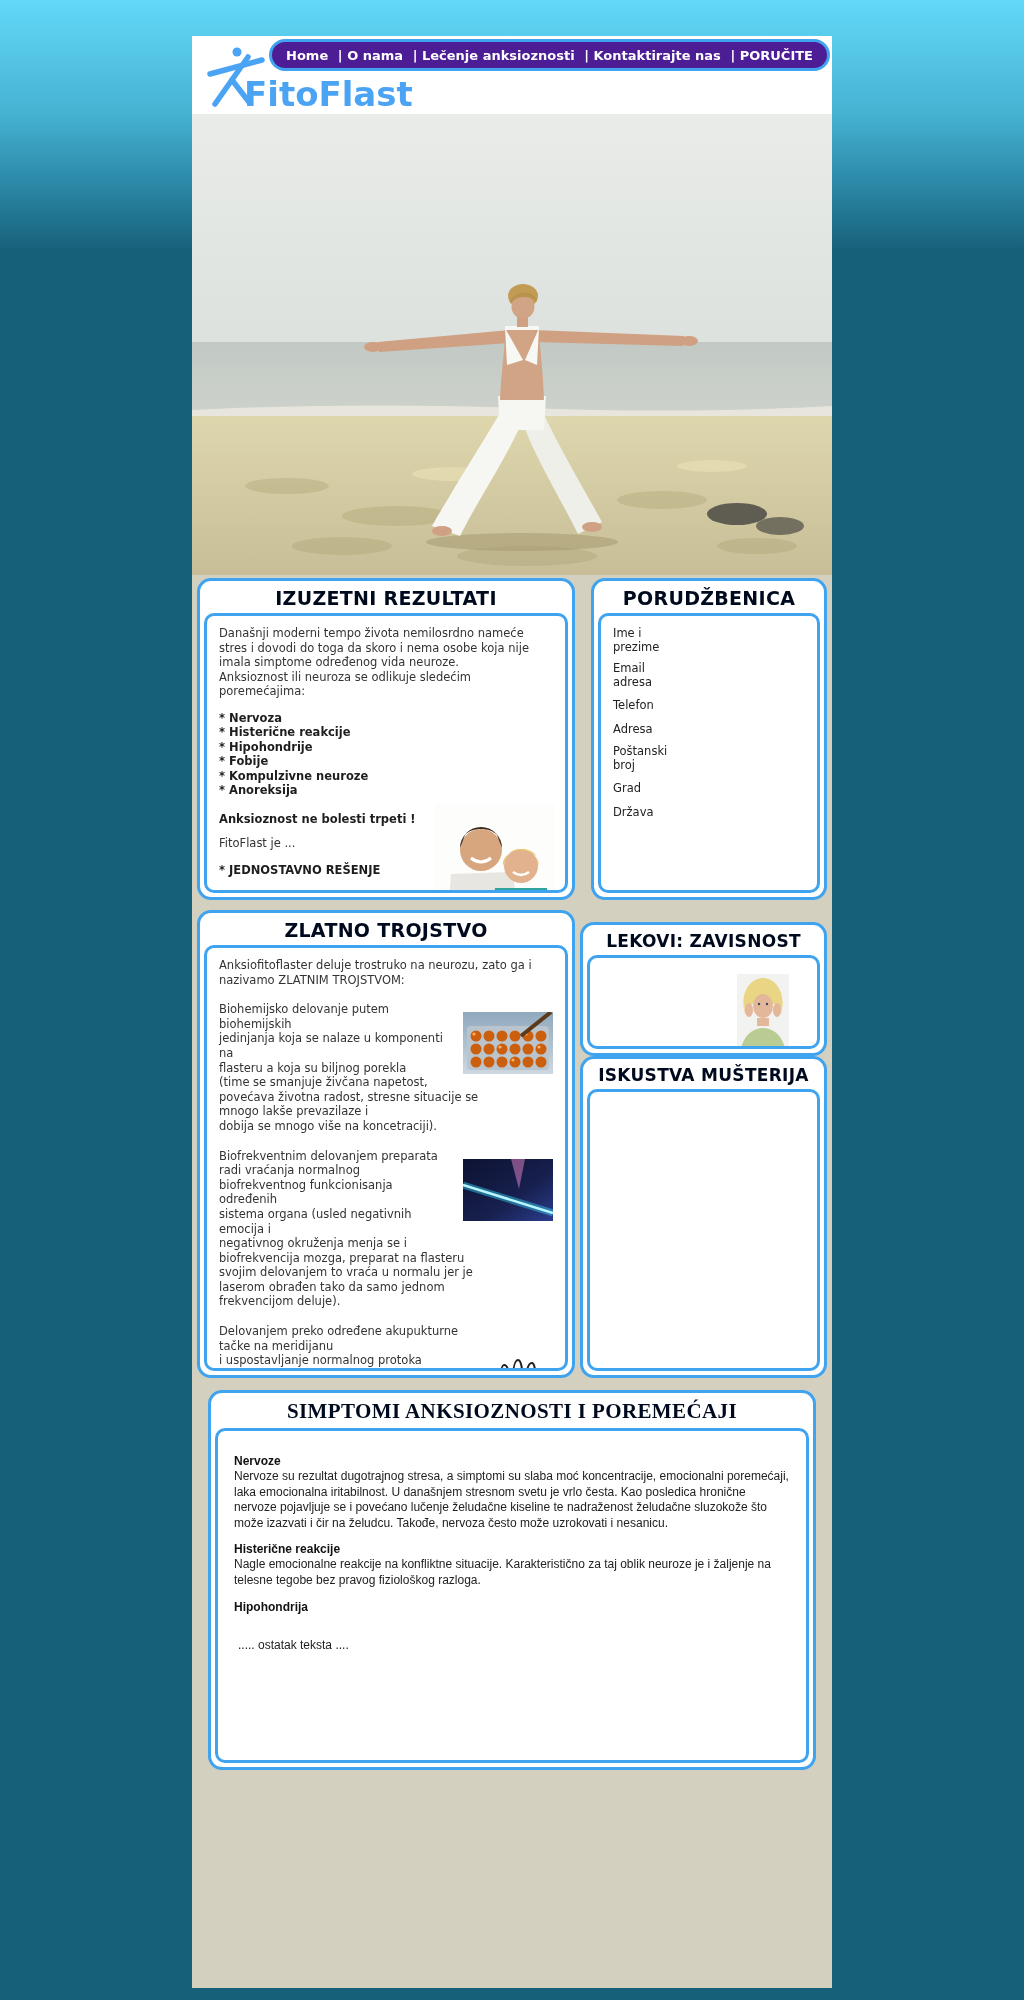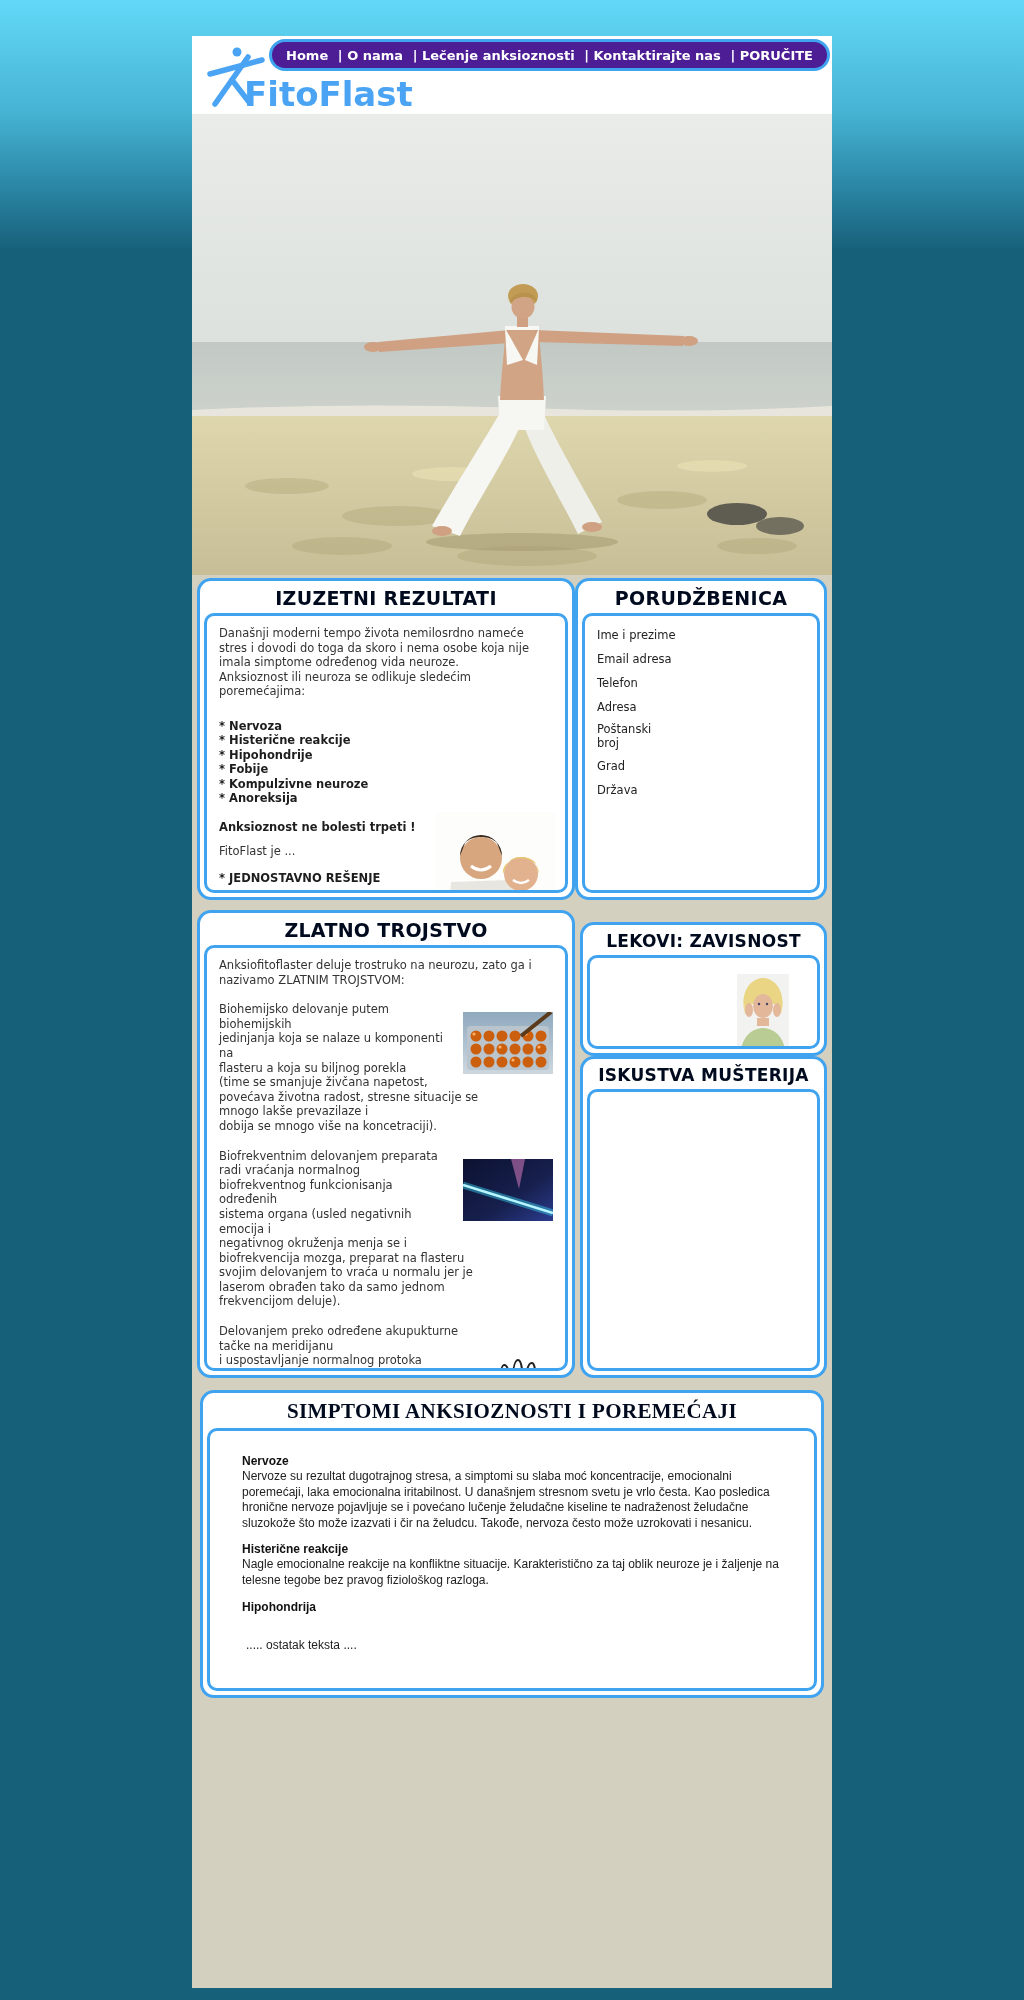--- a/index.html
+++ b/index.html
@@ -14,54 +14,54 @@
   .navpill{position:absolute;top:3px;right:2px;background:#4c1d95;border:3px solid #3fa3f0;border-radius:16px;
     padding:3px 14px 4px;white-space:nowrap}
   .navpill a{color:#ffffff;font-weight:bold;font-size:13px;text-decoration:none}
   .navpill .sep{color:#ffffff;font-weight:bold;font-size:13px;white-space:pre}
   .logo{position:absolute;left:10px;top:6px;width:230px;height:84px}
   .logo-text{position:absolute;left:42px;top:32px;font-size:34px;font-weight:bold;color:#4aa4f3;letter-spacing:0px}
   .logo-fig{position:absolute;left:2px;top:2px}
   
   .hero{height:461px;margin-bottom:3px;line-height:0}
   
-  .row1{display:flex;gap:0;margin:0 5px;height:322px}
+  .row1{display:flex;gap:16px;margin:0 5px;height:322px}
   .row2{display:flex;gap:5px;margin:10px 5px 0;height:468px}
   .colL{width:378px;display:flex;flex-direction:column}
   .colR{flex:1;display:flex;flex-direction:column}
   .box{border:3px solid #3fa3f0;border-radius:14px;background:#fff;padding:4px;display:flex;flex-direction:column;box-sizing:border-box}
   .box .hd{font-weight:bold;font-size:19px;color:#000a1e;text-align:center;padding:2px 0 4px;letter-spacing:.3px}
   .colR .box .hd{font-size:17px}
   .box .bd{flex:1;border:3px solid #3fa3f0;border-radius:10px;background:#fff;padding:10px 12px;overflow:hidden}
   
   .txt{font-size:11.5px;line-height:1.27;color:#333;white-space:pre-line}
-  .blist{margin-top:20px}
+  .blist{margin-top:12px}
   .blist div{font-size:11.5px;line-height:1.26;font-weight:bold;color:#1d1d1d}
   .promo{position:relative;margin-top:14px;padding-right:126px;min-height:130px}
   .promo-title{font-size:11.5px;font-weight:bold;color:#1d1d1d}
   .promo-sub{font-size:11.5px;color:#333;margin-top:10px}
   .promo-pts div{font-size:11.5px;font-weight:bold;color:#1d1d1d;margin-top:13px}
   .couple{position:absolute;right:-2px;top:-8px;line-height:0}
   
   .form-bd{background:#d2e3f0;padding:42px 6px 10px}
   .frow{display:flex;align-items:center;margin-bottom:7px}
   .frow label{flex:1;text-align:left;font-size:11.5px;color:#222;padding-right:5px}
   .frow input{width:118px;height:17px;border:0;background:#fff;font-size:11.5px;padding:0 3px;outline:none}
   
   .tp{margin-bottom:15px}
   .fimg{float:right;margin:10px 0 4px 10px;line-height:0}
   .fimg.hand{margin-top:26px}
   .laser{width:90px;height:62px;display:inline-block}
   
   .lek-bd{display:flex}
   .patient{margin-left:auto;margin-right:16px;margin-top:6px;line-height:0}
   
-  .box-simptomi{height:308px;margin:12px 8px 0}
+  .box-simptomi{height:380px;margin:12px 16px 0}
   .box-simptomi .hd{font-family:"Liberation Serif",serif;font-size:21px;letter-spacing:.4px}
-  .box-simptomi .bd{padding:12px 32px}
+  .box-simptomi .bd{padding:12px 16px}
   .sblock h4{font-family:"Liberation Sans",sans-serif;font-size:12px;margin:11px 0 1px;color:#111}
   .sblock p{font-family:"Liberation Sans",sans-serif;font-size:12px;line-height:1.3;margin:0;color:#222}
   .sfooter{font-family:"Liberation Sans",sans-serif;font-size:12px;color:#222;margin-top:24px;padding-left:4px}
 </style>
 </head>
 <body>
 
 <div class="page">
 
   <div class="topbar">

